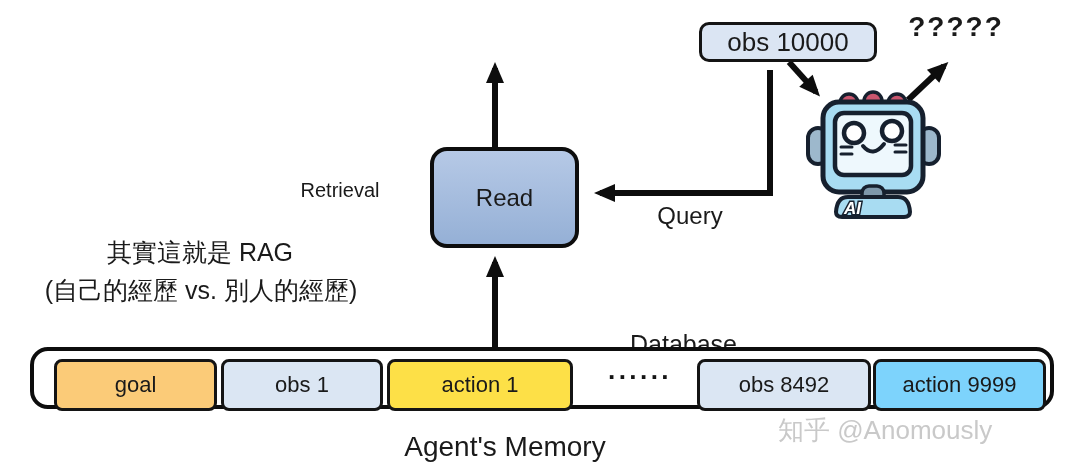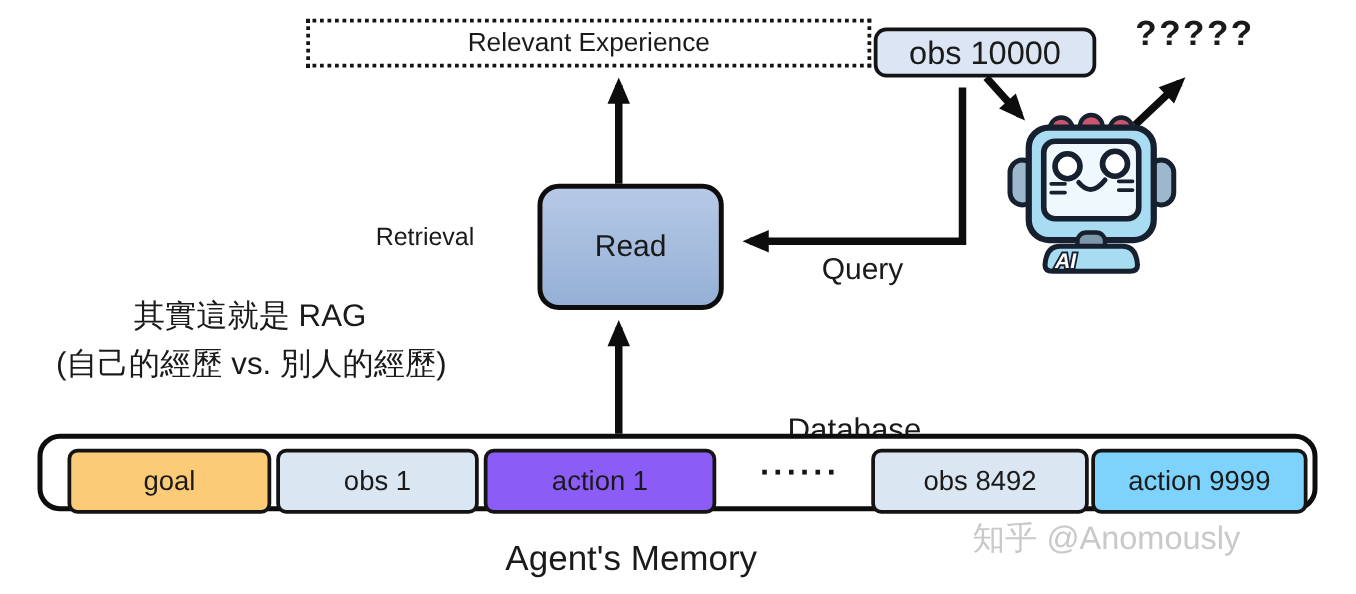--- a/index.html
+++ b/index.html
@@ -28,21 +28,21 @@
   .note-line2{left:2px;top:274px;width:398px;font-size:25px;}
 
   .database-label{left:630px;top:305px;width:128px;font-size:25px;margin-top:25px;}
 
   
   .memory-box{left:30px;top:347px;width:1024px;height:62px;background:#fff;
     border:4px solid #0d0d0d;border-radius:18px;}
   .mem-item{top:359px;height:52px;border:3px solid #141414;border-radius:8px;font-size:22px;}
   .item-goal{left:54px;width:163px;background:#fbcb78;}
   .item-obs1{left:221px;width:162px;background:#dbe6f3;}
-  .item-action1{left:387px;width:186px;background:#8b5cf6;}
+  .item-action1{left:387px;width:186px;background:#fde047;}
   .item-dots{left:598px;top:357px;width:84px;height:40px;font-size:26px;font-weight:bold;
     letter-spacing:2px;color:#141414;}
   .item-obs9999{left:697px;width:174px;background:#dbe6f3;}
   .item-action9999{left:873px;width:173px;background:#7dd3fc;}
 
   .memory-title{left:365px;top:431px;width:280px;font-size:28px;}
   .watermark{left:778px;top:413px;width:300px;font-size:26px;color:#c9c9c9;
     text-shadow:1px 2px 1px #ffffff;white-space:nowrap;}
 
   svg.layer{position:absolute;left:0;top:0;}
@@ -58,23 +58,20 @@
         <path d="M1,1 L22,10 L1,19 Z" fill="#0d0d0d"></path>
       </marker>
     </defs>
     <line x1="495" y1="147" x2="495" y2="68" stroke="#0d0d0d" stroke-width="6" marker-end="url(#ah)"></line>
     <line x1="495" y1="347" x2="495" y2="262" stroke="#0d0d0d" stroke-width="6" marker-end="url(#ah)"></line>
     <polyline points="770,70 770,193 600,193" fill="none" stroke="#0d0d0d" stroke-width="6" marker-end="url(#ah)"></polyline>
     <line x1="789" y1="62" x2="816" y2="92" stroke="#0d0d0d" stroke-width="6" marker-end="url(#ah)"></line>
     <line x1="908" y1="100" x2="944" y2="66" stroke="#0d0d0d" stroke-width="6" marker-end="url(#ah)"></line>
   </svg>
 
-  <div class="abs center relevant-box">
-    <span>Relevant Experience</span>
-  </div>
   <div class="abs center obs10000-box">
     <span>obs 10000</span>
   </div>
   <div class="abs center qmarks">?????</div>
 
   <div class="abs retrieval-label">Retrieval</div>
   <div class="abs center query-label">Query</div>
   <div class="abs center read-box">
     <span>Read</span>
   </div>

